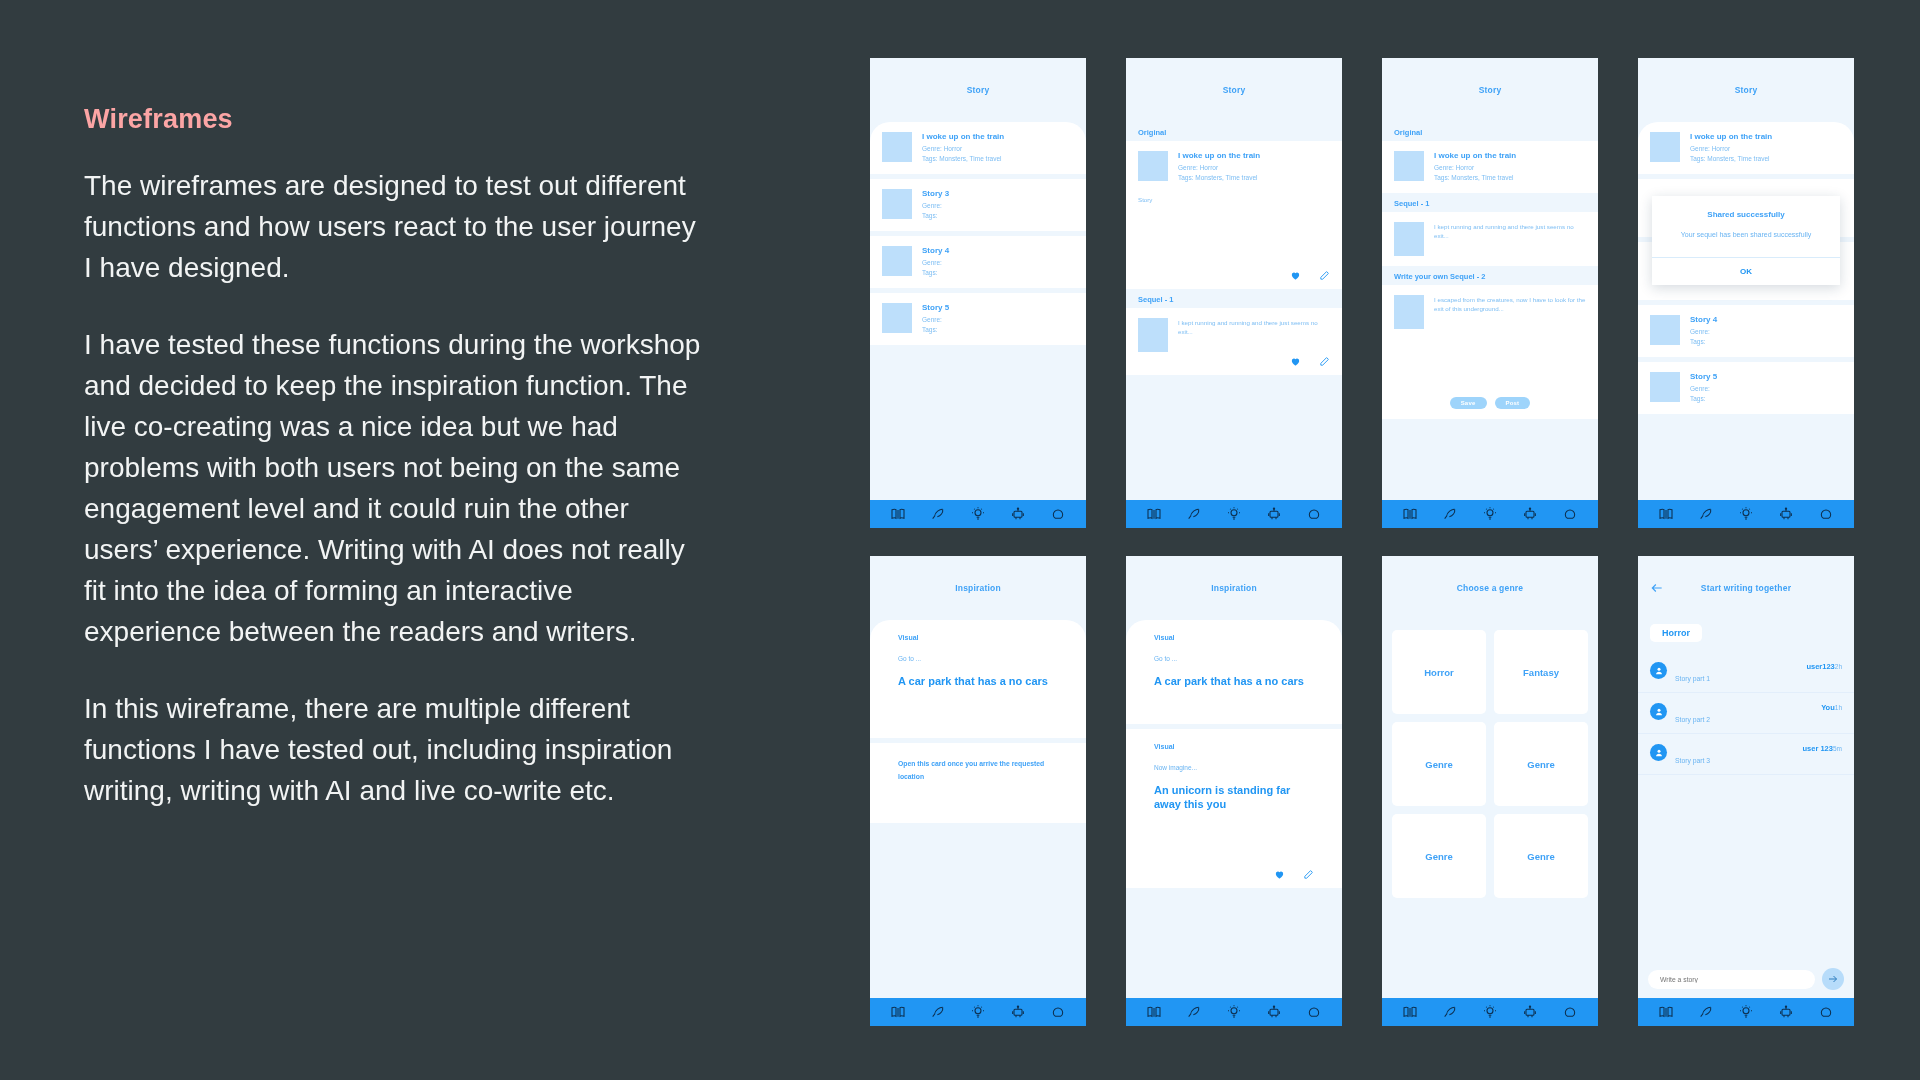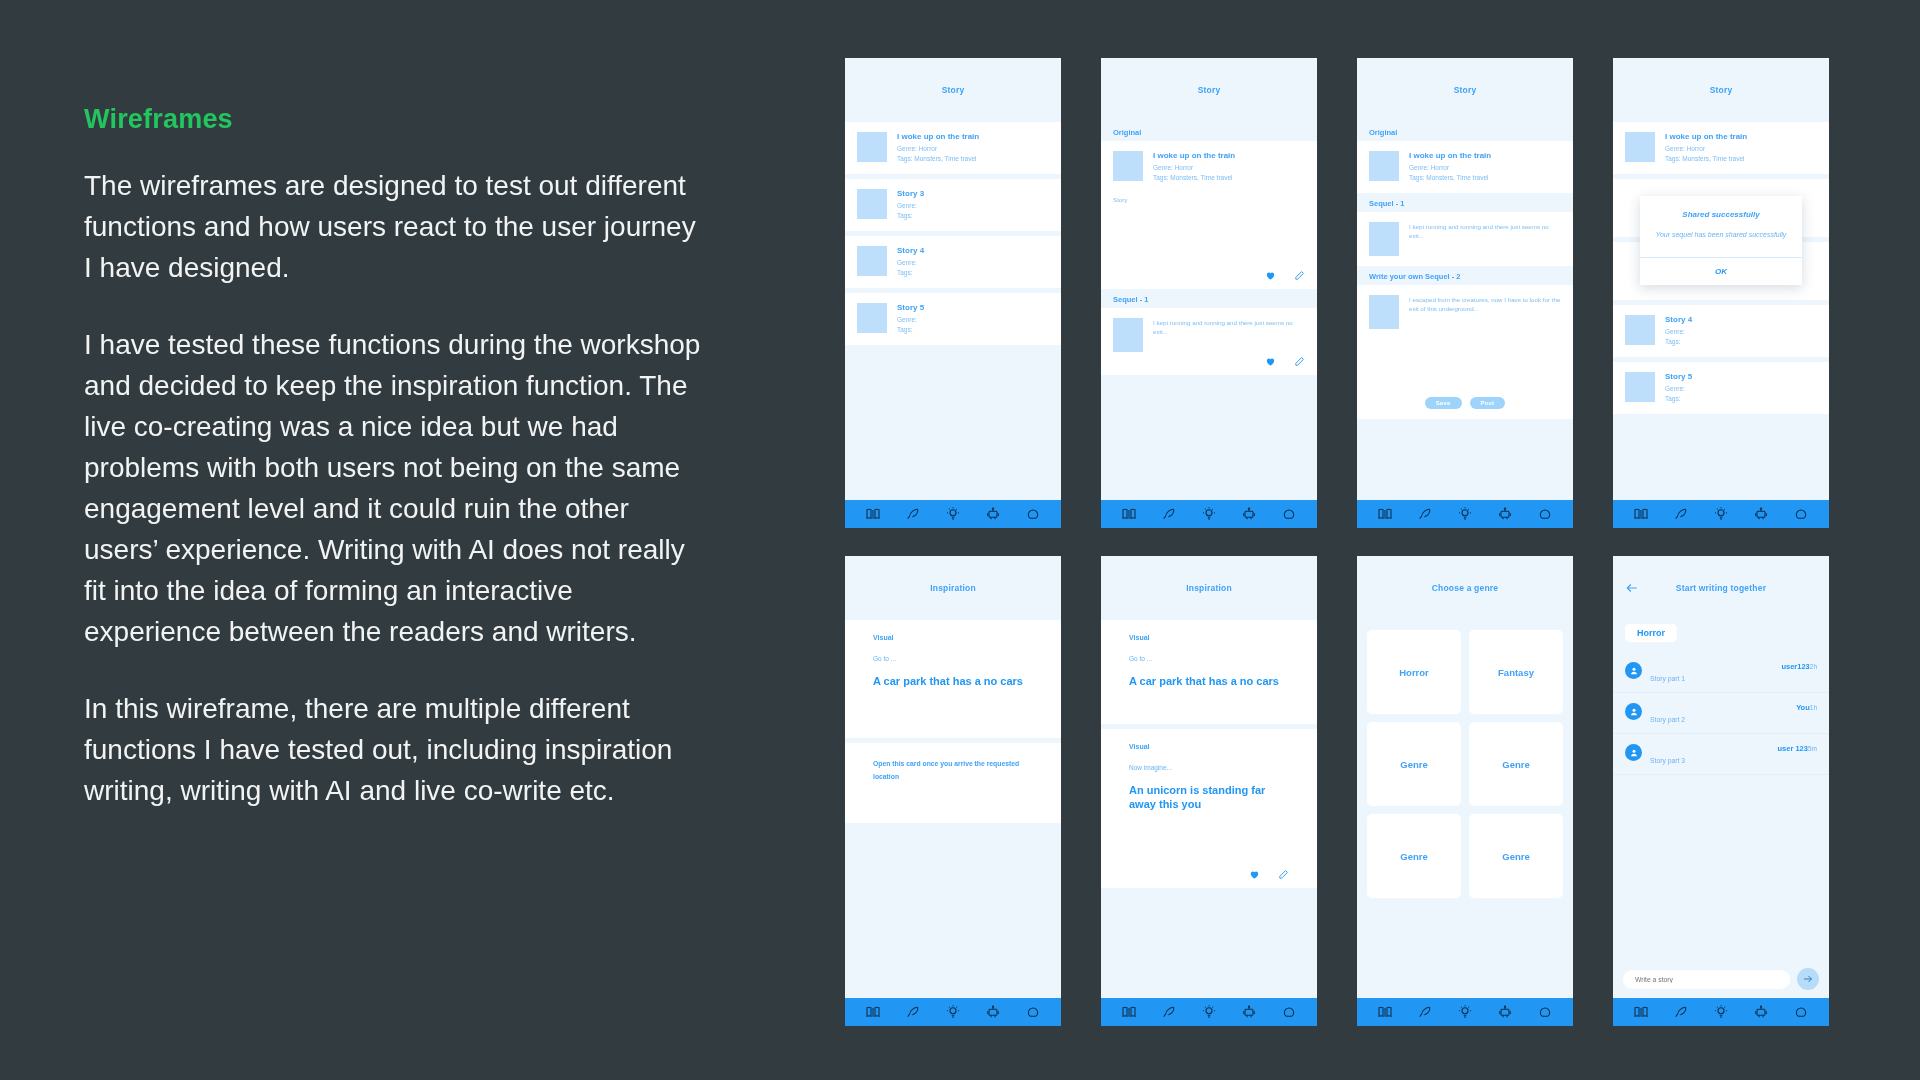--- a/index.html
+++ b/index.html
@@ -7,32 +7,32 @@
     width: 1920px; height: 1080px;
     background: #323c40;
     font-family: "Liberation Sans", sans-serif;
     overflow: hidden;
   }
   .page { position: relative; width: 1920px; height: 1080px; }
 
   
   .copy { position: absolute; left: 84px; top: 104px; width: 620px; }
   .copy h1 {
-    color: #22c55e; font-size: 27px; font-weight: bold;
+    color: #fca5a5; font-size: 27px; font-weight: bold;
     letter-spacing: .2px; margin-bottom: 30px;
   }
   .copy p {
     color: #f2f4f4; font-size: 28px; line-height: 41px;
     font-weight: 400; margin-bottom: 36px;
   }
   .copy p:last-child { margin-bottom: 0; }
 
   
   .phones {
-    position: absolute; left: 845px; top: 58px;
+    position: absolute; left: 870px; top: 58px;
     display: grid;
     grid-template-columns: repeat(4, 216px);
     grid-template-rows: 470px 470px;
     column-gap: 40px; row-gap: 28px;
   }
   .phone {
     width: 216px; height: 470px;
     background: #eef6fd;
     display: flex; flex-direction: column;
     position: relative; overflow: hidden;
@@ -46,21 +46,21 @@
   .ph-title {
     color: #3fa2f7; font-size: 8.5px; font-weight: bold;
     letter-spacing: .2px;
   }
   .back-arrow {
     position: absolute; left: 12px; top: 50%; transform: translateY(-50%);
     width: 14px; height: 14px; color: #3fa2f7;
   }
   .back-arrow svg { display: block; width: 14px; height: 14px; }
 
-  .ph-body { flex: 1 1 auto; overflow: hidden; position: relative; }
+  .ph-body { flex: 1 1 auto; overflow: hidden; position: relative; border-radius: 20px; }
   .ph-nav {
     height: 28px; flex: none; background: #2196f3;
     display: flex; align-items: center; justify-content: space-around;
     padding: 0 8px;
   }
   .ph-nav .nico { width: 16px; height: 16px; display: block; color: #0d2f4f; }
   .ph-nav svg { width: 16px; height: 16px; display: block; }
 
   
   .sec-label {
@@ -92,23 +92,22 @@
   .card.col { flex-direction: column; gap: 0; }
   .card.withrow { padding-bottom: 0; }
 
   
   .modal-wrap {
     position: absolute; left: 0; top: 0; right: 0; bottom: 0;
     display: flex; align-items: flex-start; justify-content: center;
     padding-top: 74px; pointer-events: none;
   }
   .modal {
-    width: 162px; background: #ffffff; pointer-events: auto;
+    width: 188px; background: #ffffff; pointer-events: auto;
     box-shadow: 0 3px 12px rgba(20,50,80,.18);
-    font-style: italic;
   }
   .modal-inner { padding: 14px 14px 16px; text-align: center; }
   .modal-title {
     color: #3fa2f7; font-size: 8px; font-weight: bold; margin-bottom: 10px;
   }
   .modal-msg { color: #6ab4f2; font-size: 7px; line-height: 12px; }
   .modal-ok {
     border-top: 1px solid #d9ecfb; text-align: center;
     padding: 9px 0; color: #2196f3; font-size: 8px; font-weight: bold;
   }

